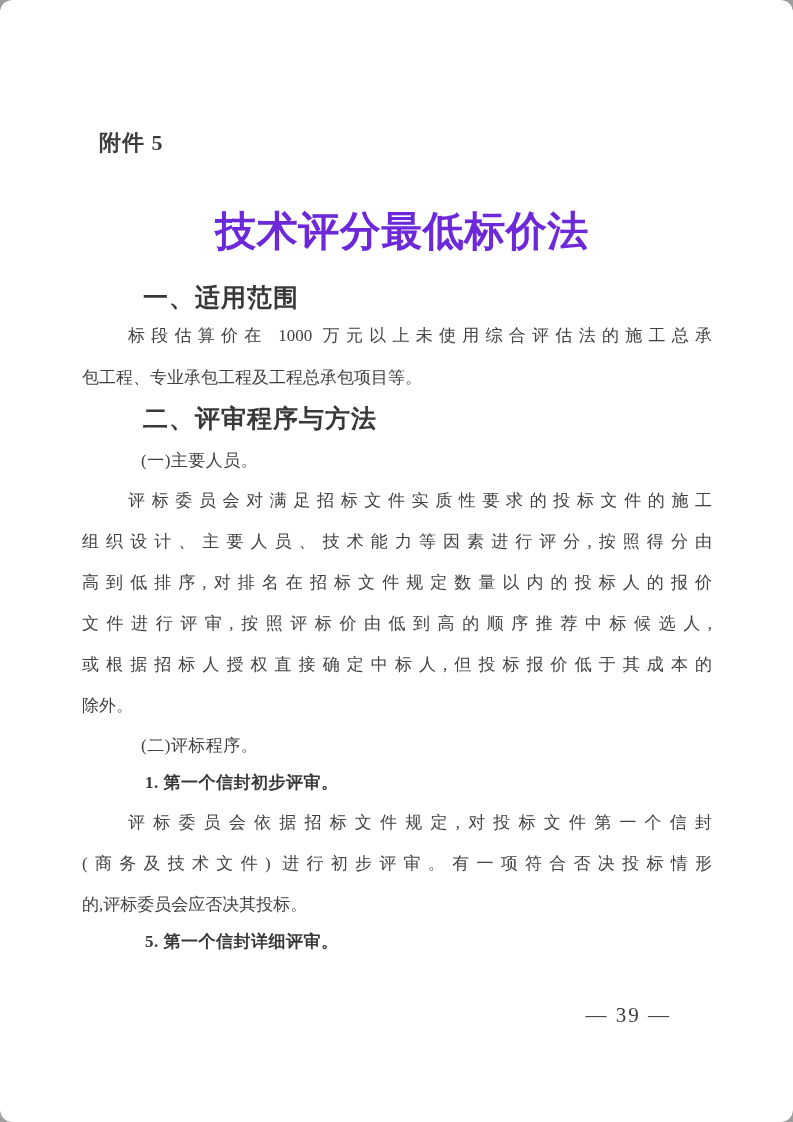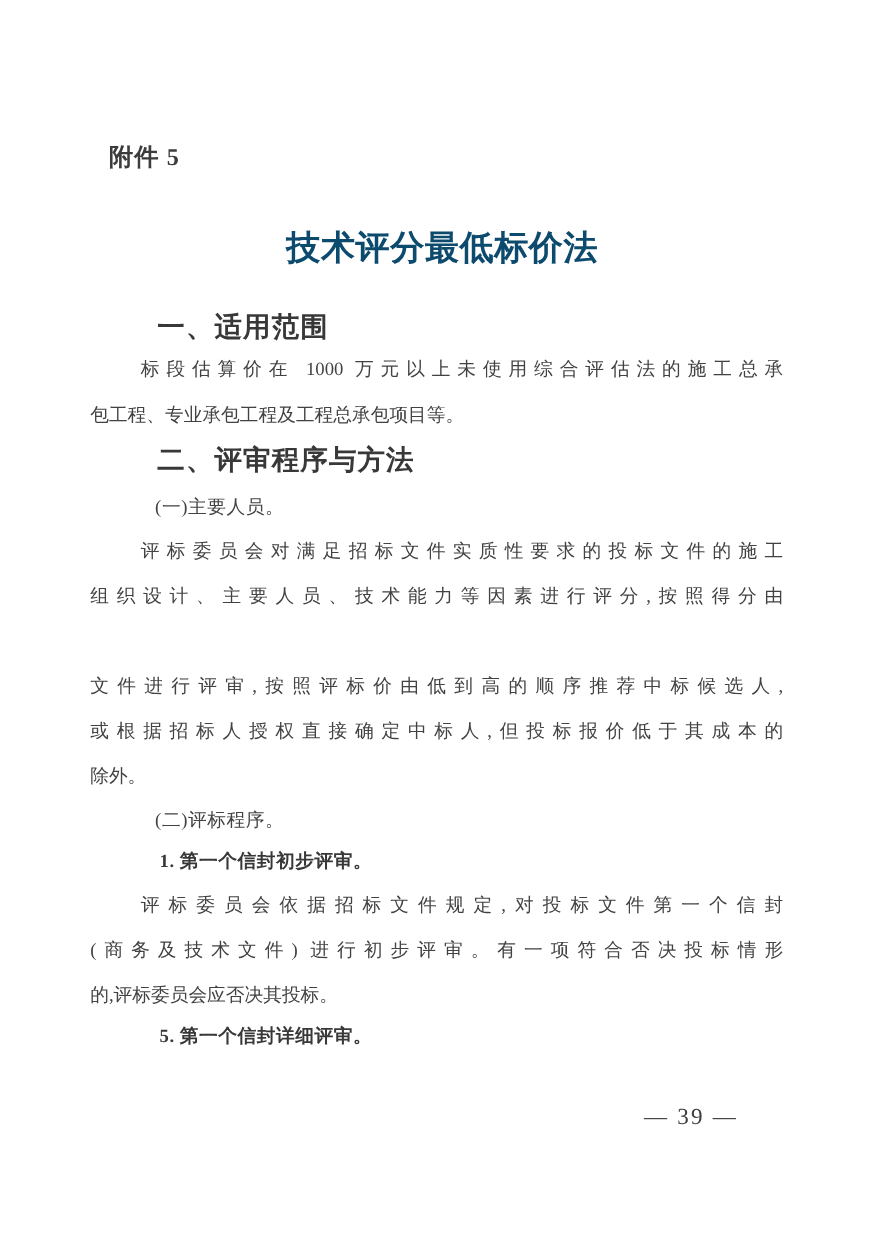--- a/index.html
+++ b/index.html
@@ -1,15 +1,15 @@
 <!DOCTYPE html>
 <html><head>
 <meta charset="utf-8">
 <style>
-  * { margin: 0; padding: 0; box-sizing: border-box; }
+  * { margin: 0; padding: 0; box-sizing: border-box; border-radius: 12px; }
   html, body { background: #9e9e9e; }
   .page {
     position: relative;
     width: 793px;
     height: 1122px;
     margin: 0 auto;
     background: #ffffff;
     overflow: hidden;
     font-family: "Liberation Serif", "DejaVu Serif", serif;
     color: #424242;
@@ -22,23 +22,23 @@
     font-weight: bold;
     color: #3c3c3c;
     letter-spacing: 1px;
   }
   .doc-title {
     position: absolute;
     left: 82px;
     top: 204px;
     width: 640px;
     text-align: center;
-    font-size: 31px;
+    font-size: 41px;
     font-weight: bold;
-    color: #0c4a6e;
+    color: #6d28d9;
     letter-spacing: 0.5px;
   }
   .line {
     position: absolute;
     left: 82px;
     width: 630px;
     font-size: 17px;
     line-height: 28px;
     color: #424242;
     white-space: nowrap;
@@ -89,20 +89,21 @@
 
   <div class="line just first" style="top:322px">标段估算价在 1000 万元以上未使用综合评估法的施工总承</div>
   <div class="line" style="top:364px">包工程、专业承包工程及工程总承包项目等。</div>
 
   <div class="line h1" style="top:404px">二、评审程序与方法</div>
 
   <div class="line sub" style="top:447px">(一)主要人员。</div>
 
   <div class="line just first" style="top:487px">评标委员会对满足招标文件实质性要求的投标文件的施工</div>
   <div class="line just" style="top:528px">组织设计、主要人员、技术能力等因素进行评分,按照得分由</div>
+  <div class="line just" style="top:569px">高到低排序,对排名在招标文件规定数量以内的投标人的报价</div>
   <div class="line just" style="top:610px">文件进行评审,按照评标价由低到高的顺序推荐中标候选人,</div>
   <div class="line just" style="top:651px">或根据招标人授权直接确定中标人,但投标报价低于其成本的</div>
   <div class="line" style="top:692px">除外。</div>
 
   <div class="line sub" style="top:732px">(二)评标程序。</div>
 
   <div class="line num" style="top:769px">1. 第一个信封初步评审。</div>
 
   <div class="line just first" style="top:809px">评标委员会依据招标文件规定,对投标文件第一个信封</div>
   <div class="line just" style="top:850px">(商务及技术文件) 进行初步评审。有一项符合否决投标情形</div>

